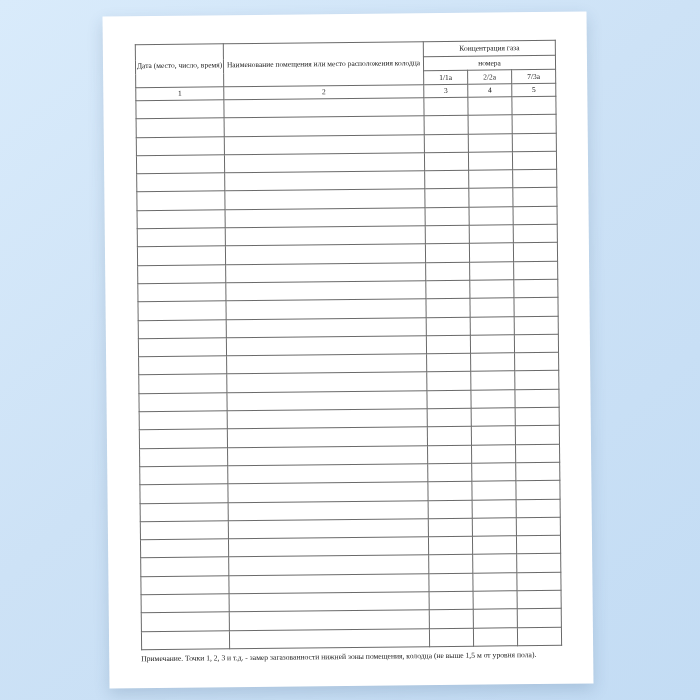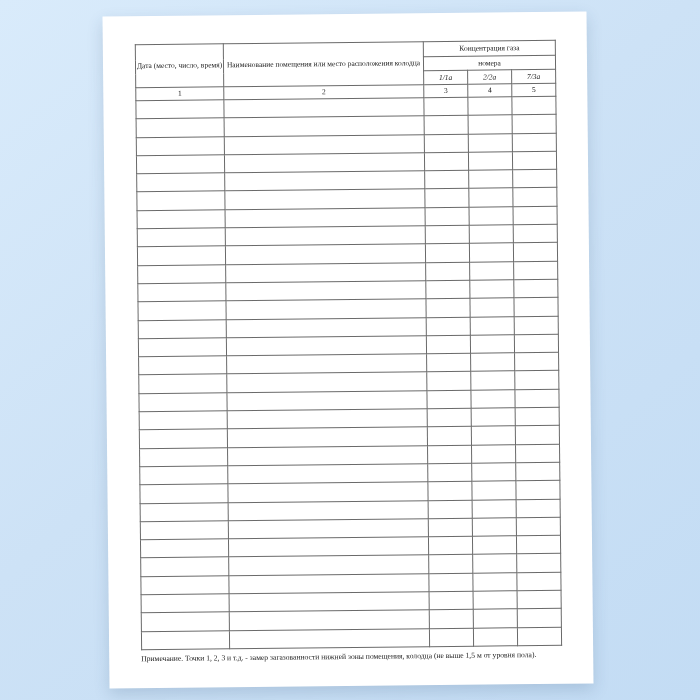--- a/index.html
+++ b/index.html
@@ -58,21 +58,20 @@
     line-height: 1.25;
     color: #1a1a1a;
   }
   th.hdr {
     height: 40px;
     padding: 2px 3px;
   }
   th.hdr-sub {
     height: 13px;
     padding: 0 2px;
-    font-style: italic;
   }
   td.numrow {
     height: 12px;
     font-size: 7.5px;
   }
   td.datarow {
     height: 17.3px;
   }
   col.c1 { width: 88px; }
   col.c2 { width: 200px; }

